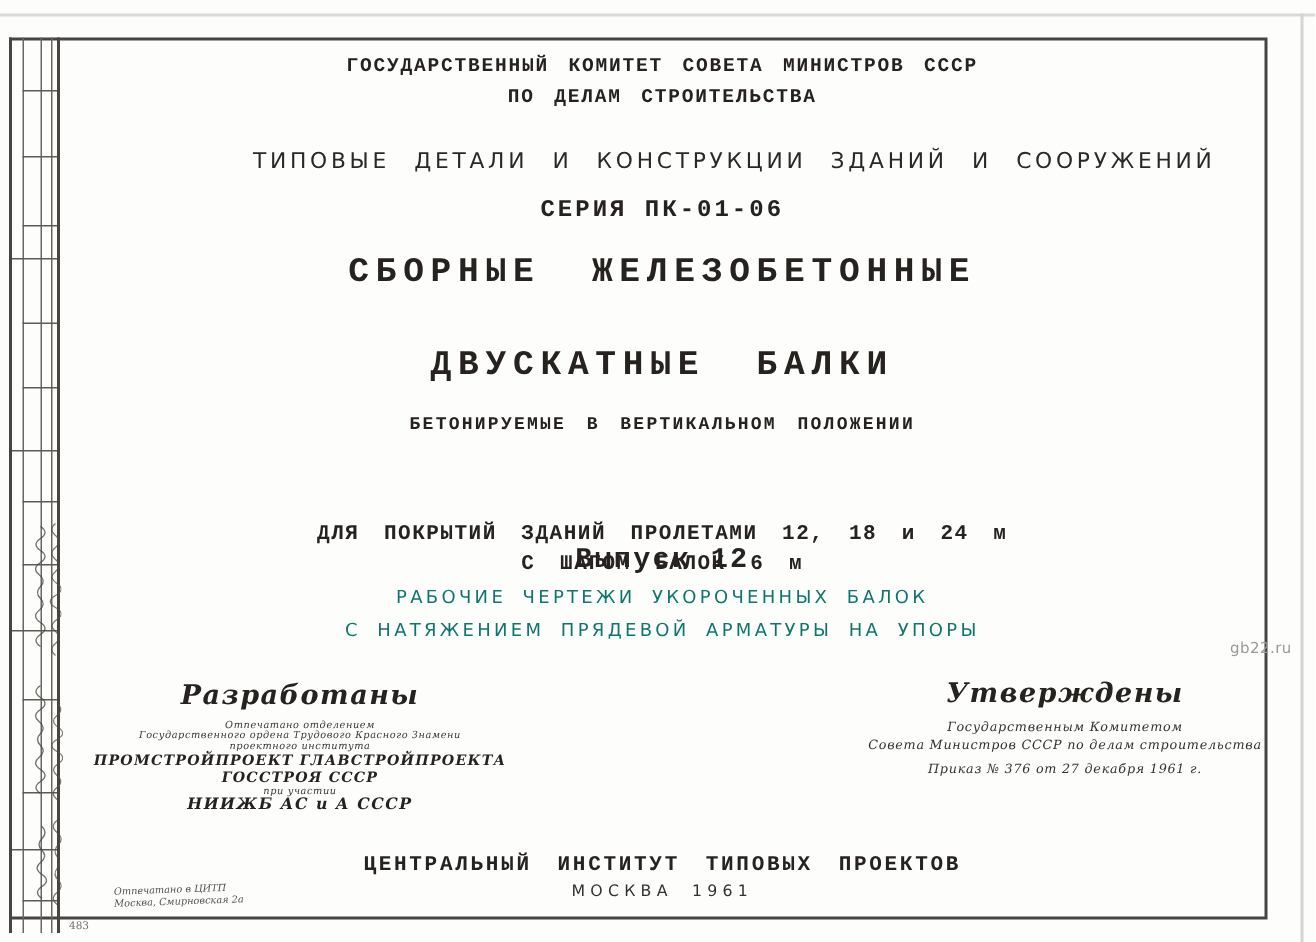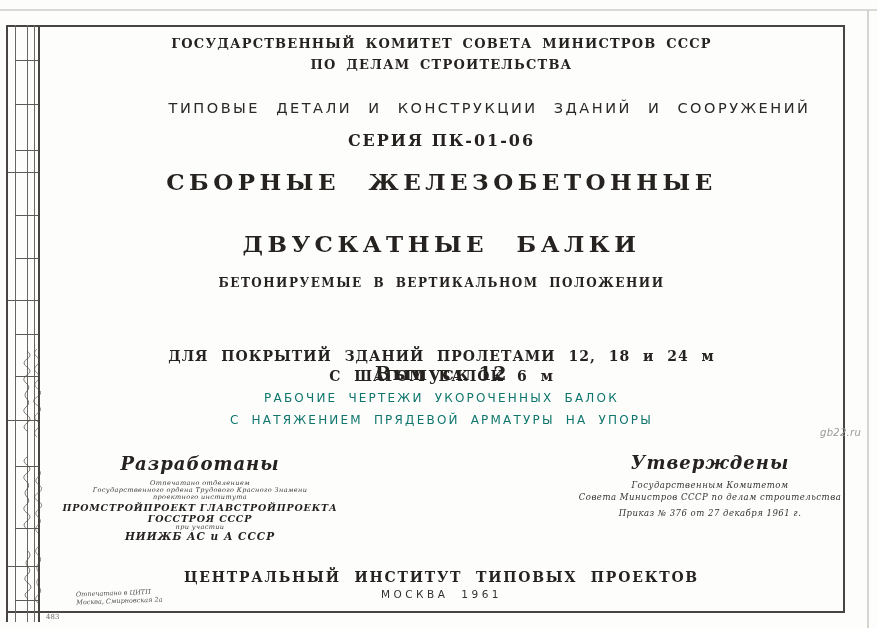--- a/index.html
+++ b/index.html
@@ -16,21 +16,21 @@
   .frame{position:absolute;left:6px;top:25px;width:839px;height:588px;
          border:2px solid #474441;box-sizing:border-box;}
   
   .stamp-col{position:absolute;left:6px;top:25px;width:34px;height:597px;
              border-left:2px solid #474441;border-right:2px solid #474441;box-sizing:border-box;}
   .vline{position:absolute;top:0;bottom:0;width:1px;background:#6a6763;}
   .hline{position:absolute;height:1px;background:#5d5a56;}
   .scribble{position:absolute;transform:rotate(-90deg);transform-origin:0 0;opacity:.75;}
   
   .tb{position:absolute;text-align:center;white-space:nowrap;}
-  .center-axis{left:40px;width:803px;}
+  .center-axis{left:40px;width:803px;font-family:Liberation Mono, monospace;}
   .header-line{font-weight:bold;font-size:13px;letter-spacing:1.2px;word-spacing:4px;}
   .type-line{font-family:"DejaVu Sans","Liberation Sans",sans-serif;font-size:14.5px;
              letter-spacing:2.5px;word-spacing:9px;color:#2b2926;padding-left:48px;}
   .series-line{font-weight:bold;font-size:16px;letter-spacing:2px;}
   .title-line{font-weight:bold;font-size:23px;letter-spacing:4.5px;word-spacing:16px;}
   .subtitle-line{font-weight:bold;font-size:12px;letter-spacing:1.5px;word-spacing:5px;}
   .app-line{font-weight:bold;font-size:14px;letter-spacing:1px;word-spacing:7px;margin-top:36px;}
   .issue-head{font-weight:bold;font-size:19px;letter-spacing:1.5px;}
   .issue-line{font-family:"DejaVu Sans","Liberation Sans",sans-serif;font-size:12px;
               letter-spacing:2.2px;word-spacing:5px;color:#0f766e;}
@@ -39,21 +39,21 @@
   .small-it-caps{font-style:italic;font-weight:bold;font-size:9.5px;letter-spacing:.8px;}
   .small-it{font-style:italic;font-size:8.5px;letter-spacing:.5px;color:#343230;}
   .niizb{font-style:italic;font-weight:bold;font-size:10.5px;letter-spacing:1px;}
   .inst-line{font-weight:bold;font-size:14px;letter-spacing:1.8px;word-spacing:7px;}
   .city-line{font-family:"DejaVu Sans","Liberation Sans",sans-serif;font-size:10.5px;
              letter-spacing:3.5px;word-spacing:6px;color:#34322f;}
   .print-note{position:absolute;left:76px;top:589px;font-style:italic;font-size:6.5px;
               color:#55524e;transform:rotate(-2deg);text-align:left;line-height:8px;white-space:nowrap;}
   .page-num{position:absolute;left:46px;top:613px;font-size:7px;color:#6e6b67;}
   .watermark{position:absolute;left:820px;top:427px;font-family:"DejaVu Sans","Liberation Sans",sans-serif;
-             font-size:10px;color:#9a9a9a;letter-spacing:.3px;font-style:italic;}
+             font-size:10px;color:#9a9a9a;letter-spacing:.3px;}
 </style>
 </head>
 <body>
 
 <div class="sheet">
 
   <div class="scan-top"></div>
   <div class="scan-right"></div>
   <div class="frame"></div>
 

